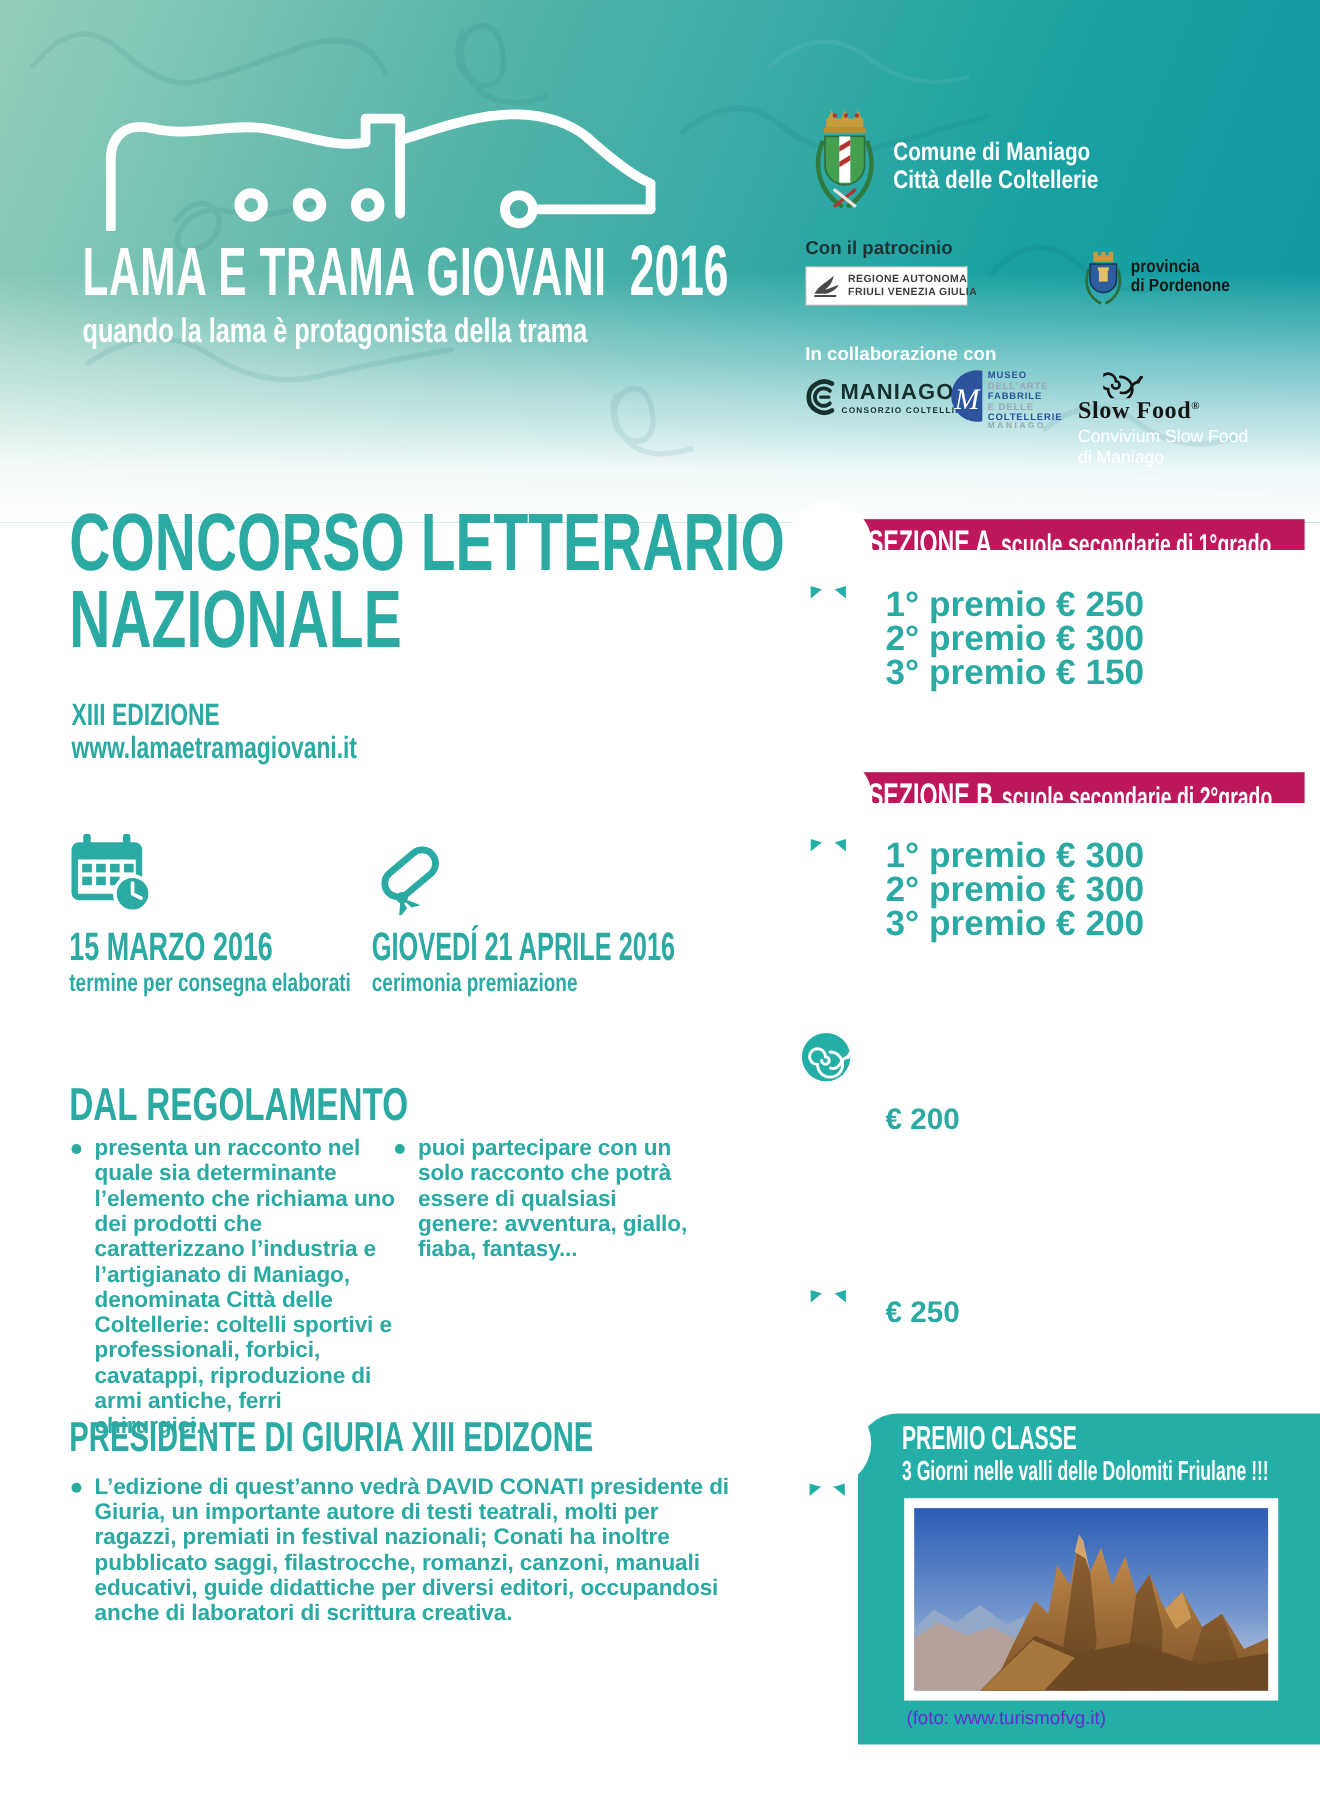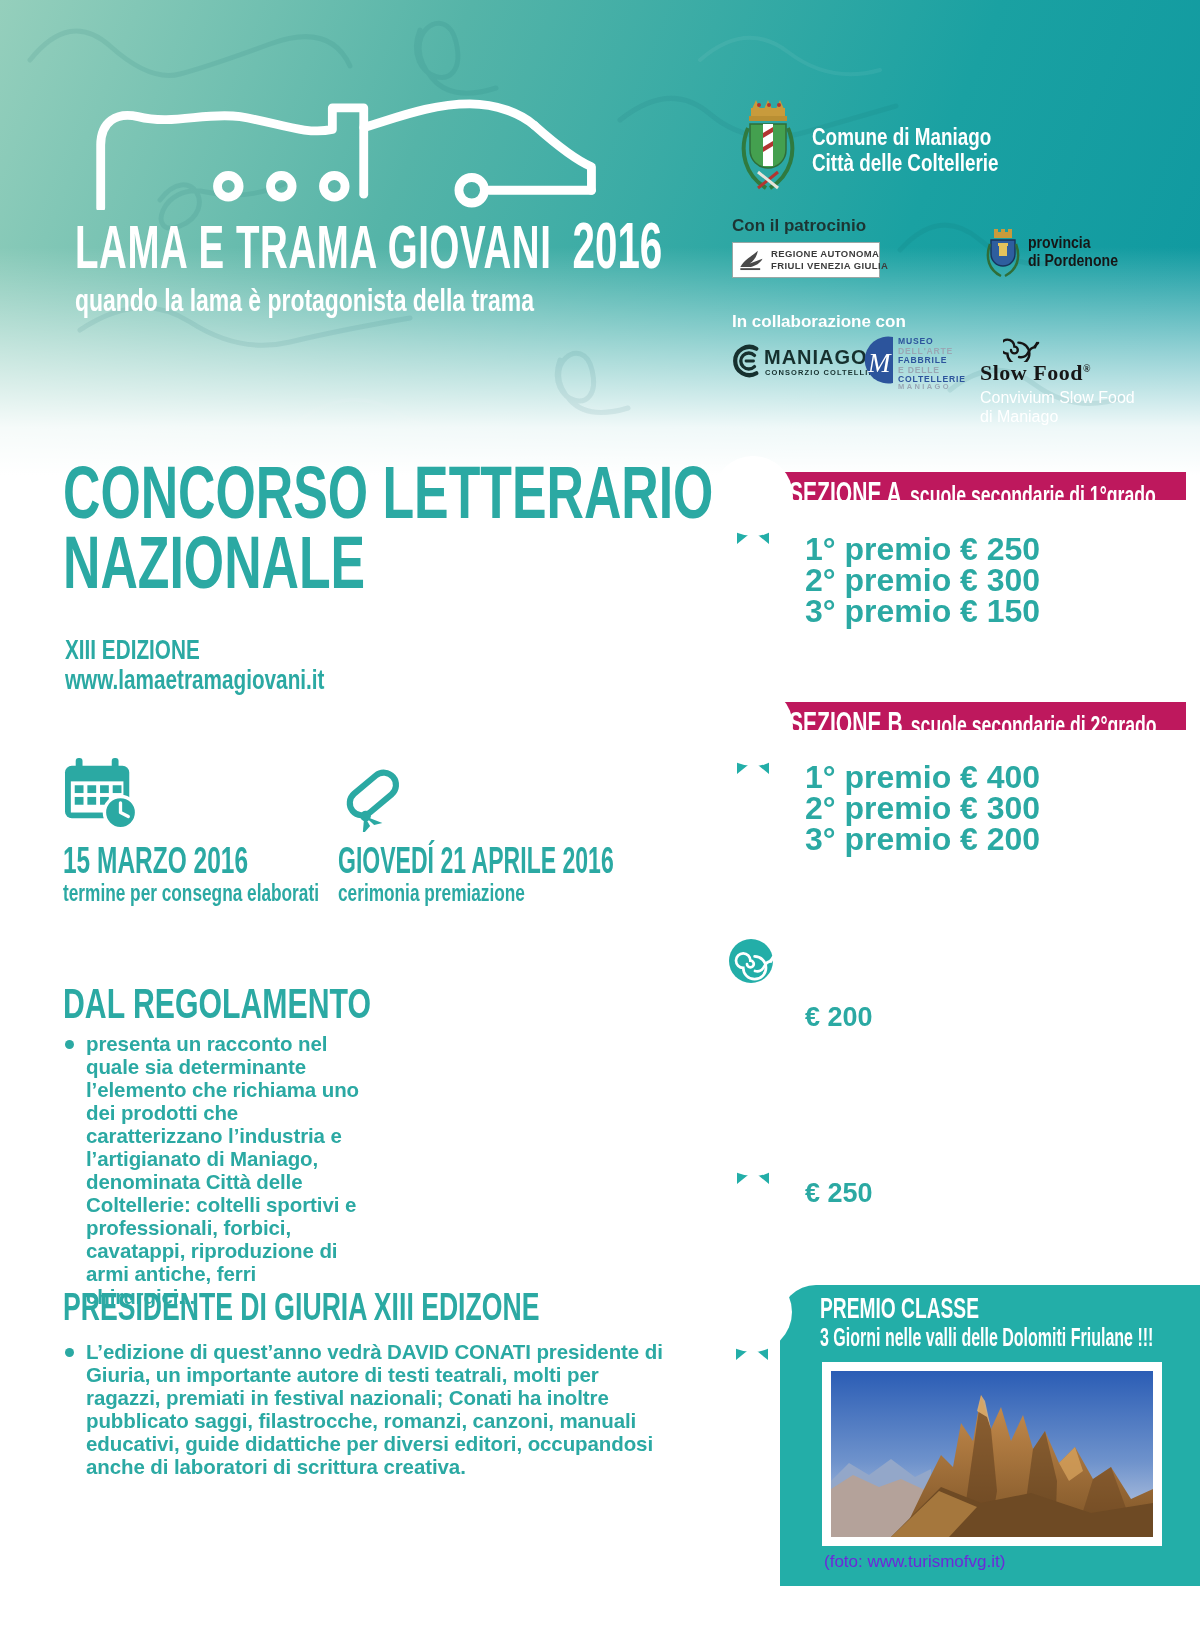--- a/index.html
+++ b/index.html
@@ -215,20 +215,24 @@
   <div class="abs teal cond" style="left:63px;top:880px;font-size:23px;transform:scaleX(.75)">termine per consegna elaborati</div>
   <div class="abs teal cond" style="left:338px;top:840px;font-size:36px;transform:scaleX(.64)">GIOVEDÍ 21 APRILE 2016</div>
   <div class="abs teal cond" style="left:338px;top:880px;font-size:23px;transform:scaleX(.75)">cerimonia premiazione</div>
 
   <div class="abs teal cond" style="left:63px;top:980px;font-size:42px;transform:scaleX(.72)">DAL REGOLAMENTO</div>
 
   <div class="abs bullet" style="left:63px;top:1032px;width:302px">
     <span class="dot"></span>
     <p>presenta un racconto nel quale sia determinante l’elemento che richiama uno dei prodotti che caratterizzano l’industria e l’artigianato di Maniago, denominata Città delle Coltellerie: coltelli sportivi e professionali, forbici, cavatappi, riproduzione di armi antiche, ferri chirurgici...</p>
   </div>
+  <div class="abs bullet" style="left:357px;top:1032px;width:282px">
+    <span class="dot"></span>
+    <p>puoi partecipare con un solo racconto che potrà essere di qualsiasi genere: avventura, giallo, fiaba, fantasy...</p>
+  </div>
 
   <div class="abs teal cond" style="left:63px;top:1286px;font-size:38px;transform:scaleX(.7)">PRESIDENTE DI GIURIA XIII EDIZONE</div>
   <div class="abs bullet" style="left:63px;top:1340px;width:610px">
     <span class="dot"></span>
     <p>L’edizione di quest’anno vedrà DAVID CONATI presidente di Giuria, un importante autore di testi teatrali, molti per ragazzi, premiati in festival nazionali; Conati ha inoltre pubblicato saggi, filastrocche, romanzi, canzoni, manuali educativi, guide didattiche per diversi editori, occupandosi anche di laboratori di scrittura creativa.</p>
   </div>
 
 
   <div class="band" style="top:472px">
     <div class="band-inner" style="transform:scaleX(.68)">
@@ -286,21 +290,21 @@
             <circle cx="38" cy="21.2" r="5.5"></circle>
       <circle cx="50" cy="18" r="5.5"></circle>
             <circle cx="62" cy="21.2" r="5.5"></circle>
             <circle cx="70.8" cy="30" r="5.5"></circle>
     </g>
     <circle cx="50" cy="42" r="17.5" fill="none" stroke="#fff" stroke-width="3.4"></circle>
     <polygon fill="#fff" points="50,31 53.2,38.3 61.2,39 55.1,44.2 57,52 50,47.8 43,52 44.9,44.2 38.8,39 46.8,38.3"></polygon>
   </svg></span>
   </div>
   <div class="abs" style="left:805px;top:762px">
-    <div class="prize-line">1° premio € 400</div>
+    <div class="prize-line">1° premio € 300</div>
     <div class="prize-line">2° premio € 300</div>
     <div class="prize-line">3° premio € 200</div>
   </div>
 
   <div class="abs" style="left:723px;top:933px;width:56px;height:56px">
     <svg width="56" height="56" viewBox="-28 -28 56 56">
       <circle cx="0" cy="0" r="27" fill="#ffffff"></circle>
       <circle cx="0" cy="0" r="22" fill="#23aea8"></circle>
       <g fill="none" stroke="#ffffff" stroke-width="2.7" stroke-linecap="round" transform="translate(-5,1)">
         <path d="M1,2 a3.4,3.4 0 1 0 3.4,-3.4 a7.2,7.2 0 1 0 -7.2,7.2 a11.4,11.4 0 1 0 11.4,-11.4"></path>

